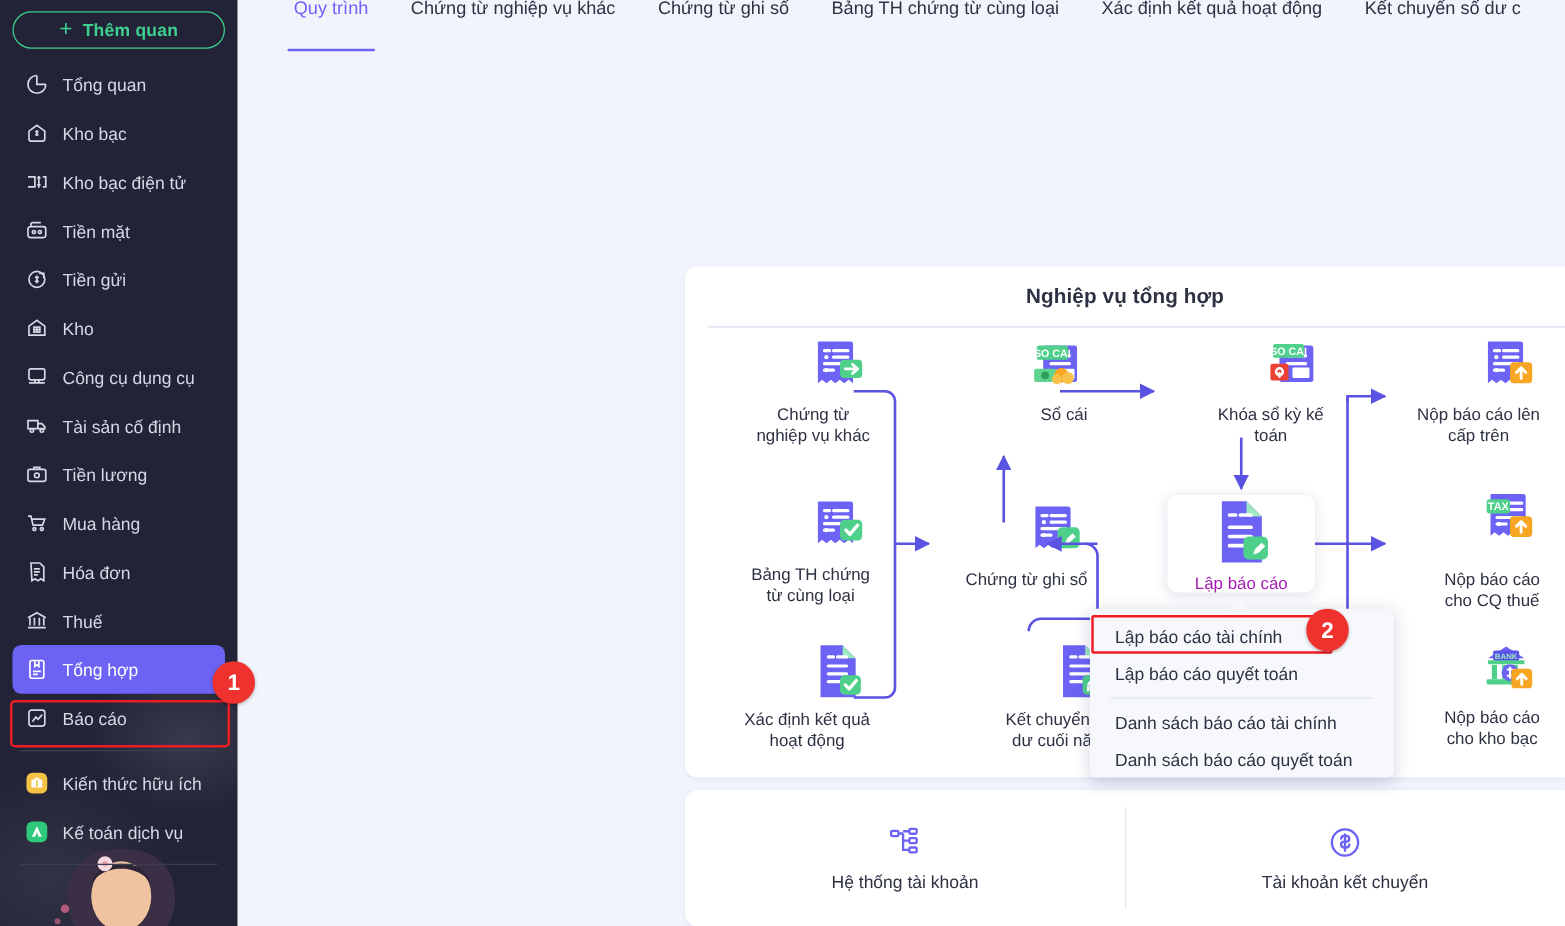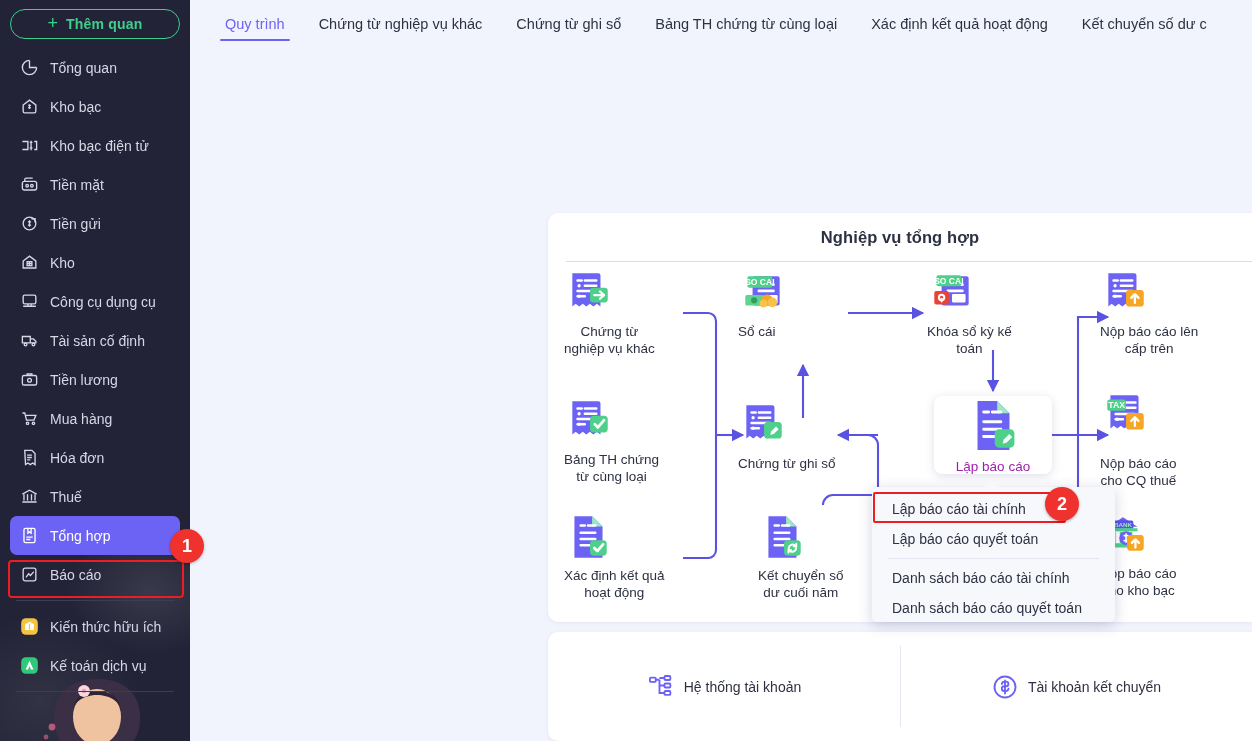--- a/index.html
+++ b/index.html
@@ -56,21 +56,21 @@
     box-shadow:0 1px 3px rgba(0,0,0,.3);
   }
   #badge1 { left:170px; top:529px; }
   #badge2 { left:1045px; top:487px; }
 
   
   #tabbar {
     position:absolute; left:190px; top:0; right:0; height:41px;
     background:#f2f4fd; z-index:5;
   }
-  #tabs { display:flex; align-items:flex-end; height:41px; padding-left:18px; gap:0; }
+  #tabs { display:flex; height:41px; padding-left:28px; gap:0; }
   .tab {
     position:relative; font-size:14.5px; color:#2d3142;
     padding:0 17px 10px 17px; white-space:nowrap; cursor:pointer; line-height:1;
   }
   .tab.active { color:#6c63f5; }
   .tab.active:after {
     content:""; position:absolute; left:12px; right:12px; bottom:0;
     height:2.5px; background:#6c63f5; border-radius:2px;
   }
   #tab-underline {
@@ -89,32 +89,32 @@
   }
   #card-rule { position:absolute; left:18px; right:0; top:48px; height:1px; background:#d9dced; }
 
   #bottom-card {
     position:absolute; left:548px; top:632px; width:704px; height:109px;
     background:#fff; border-radius:10px 0 0 10px;
     box-shadow:0 1px 4px rgba(60,66,120,.09);
     display:flex;
   }
   .bc-col {
-    flex:1; display:flex; align-items:center;
+    flex:1; display:flex; flex-direction:column; align-items:center;
     justify-content:center; gap:9px; cursor:pointer; position:relative;
   }
   .bc-col + .bc-col:before {
     content:""; position:absolute; left:0; top:14px; bottom:14px; width:1px; background:#e2e5f2;
   }
   .bc-label { font-size:14px; color:#2d3142; }
 
   
   .node {
     position:absolute; width:132px; display:flex; flex-direction:column;
-    align-items:flex-start; text-align:center; cursor:pointer;
+    align-items:flex-end; text-align:center; cursor:pointer;
   }
   .node .label { margin-top:6px; font-size:13.5px; color:#2d3142; line-height:1.25; }
   .node .glyph { width:50px; height:50px; display:block; }
 
   #node-lapbaocao {
     position:absolute; left:934px; top:396px; width:118px; height:78px;
     background:#fff; border-radius:8px;
     box-shadow:0 2px 10px rgba(60,66,120,.17);
     display:flex; flex-direction:column; align-items:center; justify-content:center;
     cursor:pointer; z-index:14;

